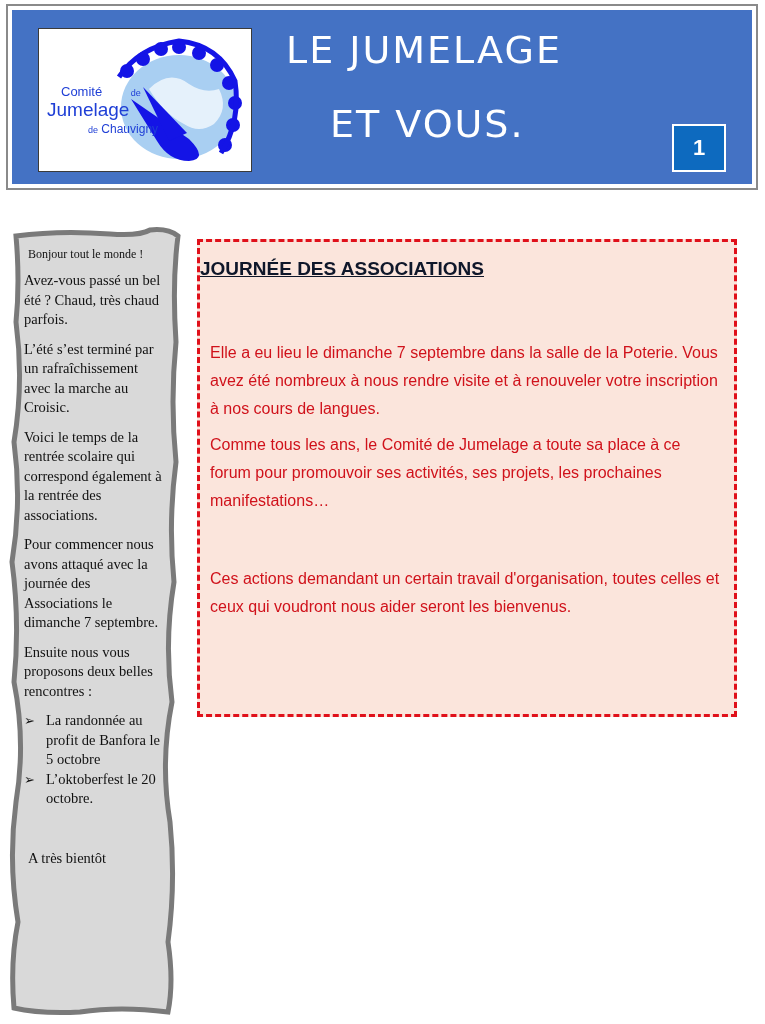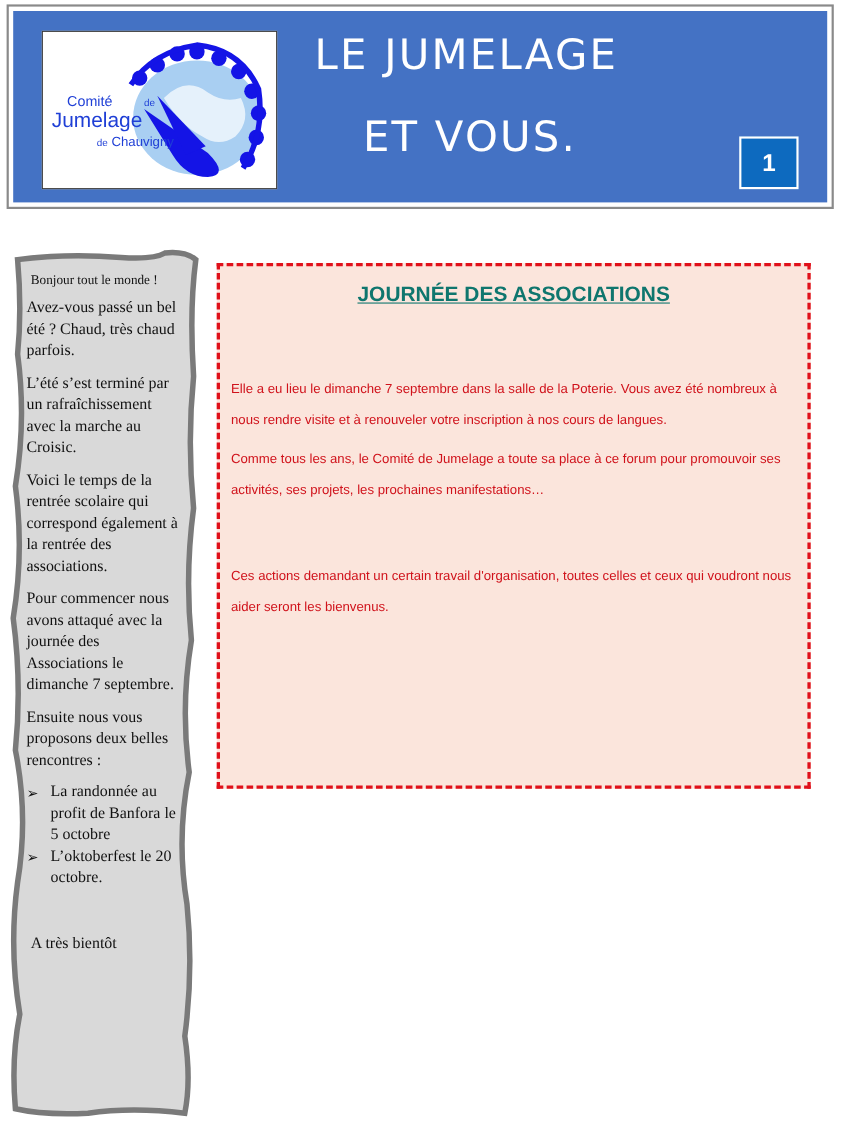--- a/index.html
+++ b/index.html
@@ -20,22 +20,22 @@
   .sidebar-svg { position:absolute; left:0; top:222px; }
   .sidebar { position:absolute; left:24px; top:243px; width:140px; font-family:"Liberation Serif", serif; color:#111; font-size:14.5px; line-height:19.5px; }
   .sidebar p { margin:0 0 10px 0; }
   .sidebar .greet { font-size:12px; line-height:22px; margin-left:4px; margin-bottom:6px; }
   .sidebar ul { list-style:none; margin:0; padding:0; }
   .sidebar li { position:relative; padding-left:22px; }
   .sidebar li .arrow { position:absolute; left:0; top:0; font-size:13px; }
   .sidebar .bye { margin-top:40px; margin-left:4px; }
 
   .article { position:absolute; left:197px; top:239px; width:540px; height:478px; background:#fbe5dc; border:3px dashed #e0101a; box-sizing:border-box; }
-  .article h2 { margin:0; position:absolute; left:0; right:0; top:16px; text-align:center; color:#0f766e; font-size:19px; font-weight:bold; text-decoration:underline; font-family:"Liberation Sans", sans-serif; }
-  .article .body { position:absolute; left:10px; right:10px; top:97px; color:#d0121b; font-size:12px; line-height:28px; }
+  .article h2 { margin:0; position:absolute; left:0; right:0; top:16px; text-align:left; color:#0f172a; font-size:19px; font-weight:bold; text-decoration:underline; font-family:"Liberation Sans", sans-serif; }
+  .article .body { position:absolute; left:10px; right:10px; top:97px; color:#d0121b; font-size:16px; line-height:28px; }
   .article .body p { margin:0 0 8px 0; }
   .article .body p.gap { margin-bottom:50px; }
 </style>
 </head>
 <body>
 
 <div class="header-outer">
   <div class="header">
     <div class="logo-box">
       <svg width="212" height="142" viewBox="0 0 212 142" style="position:absolute;left:0;top:0;">

